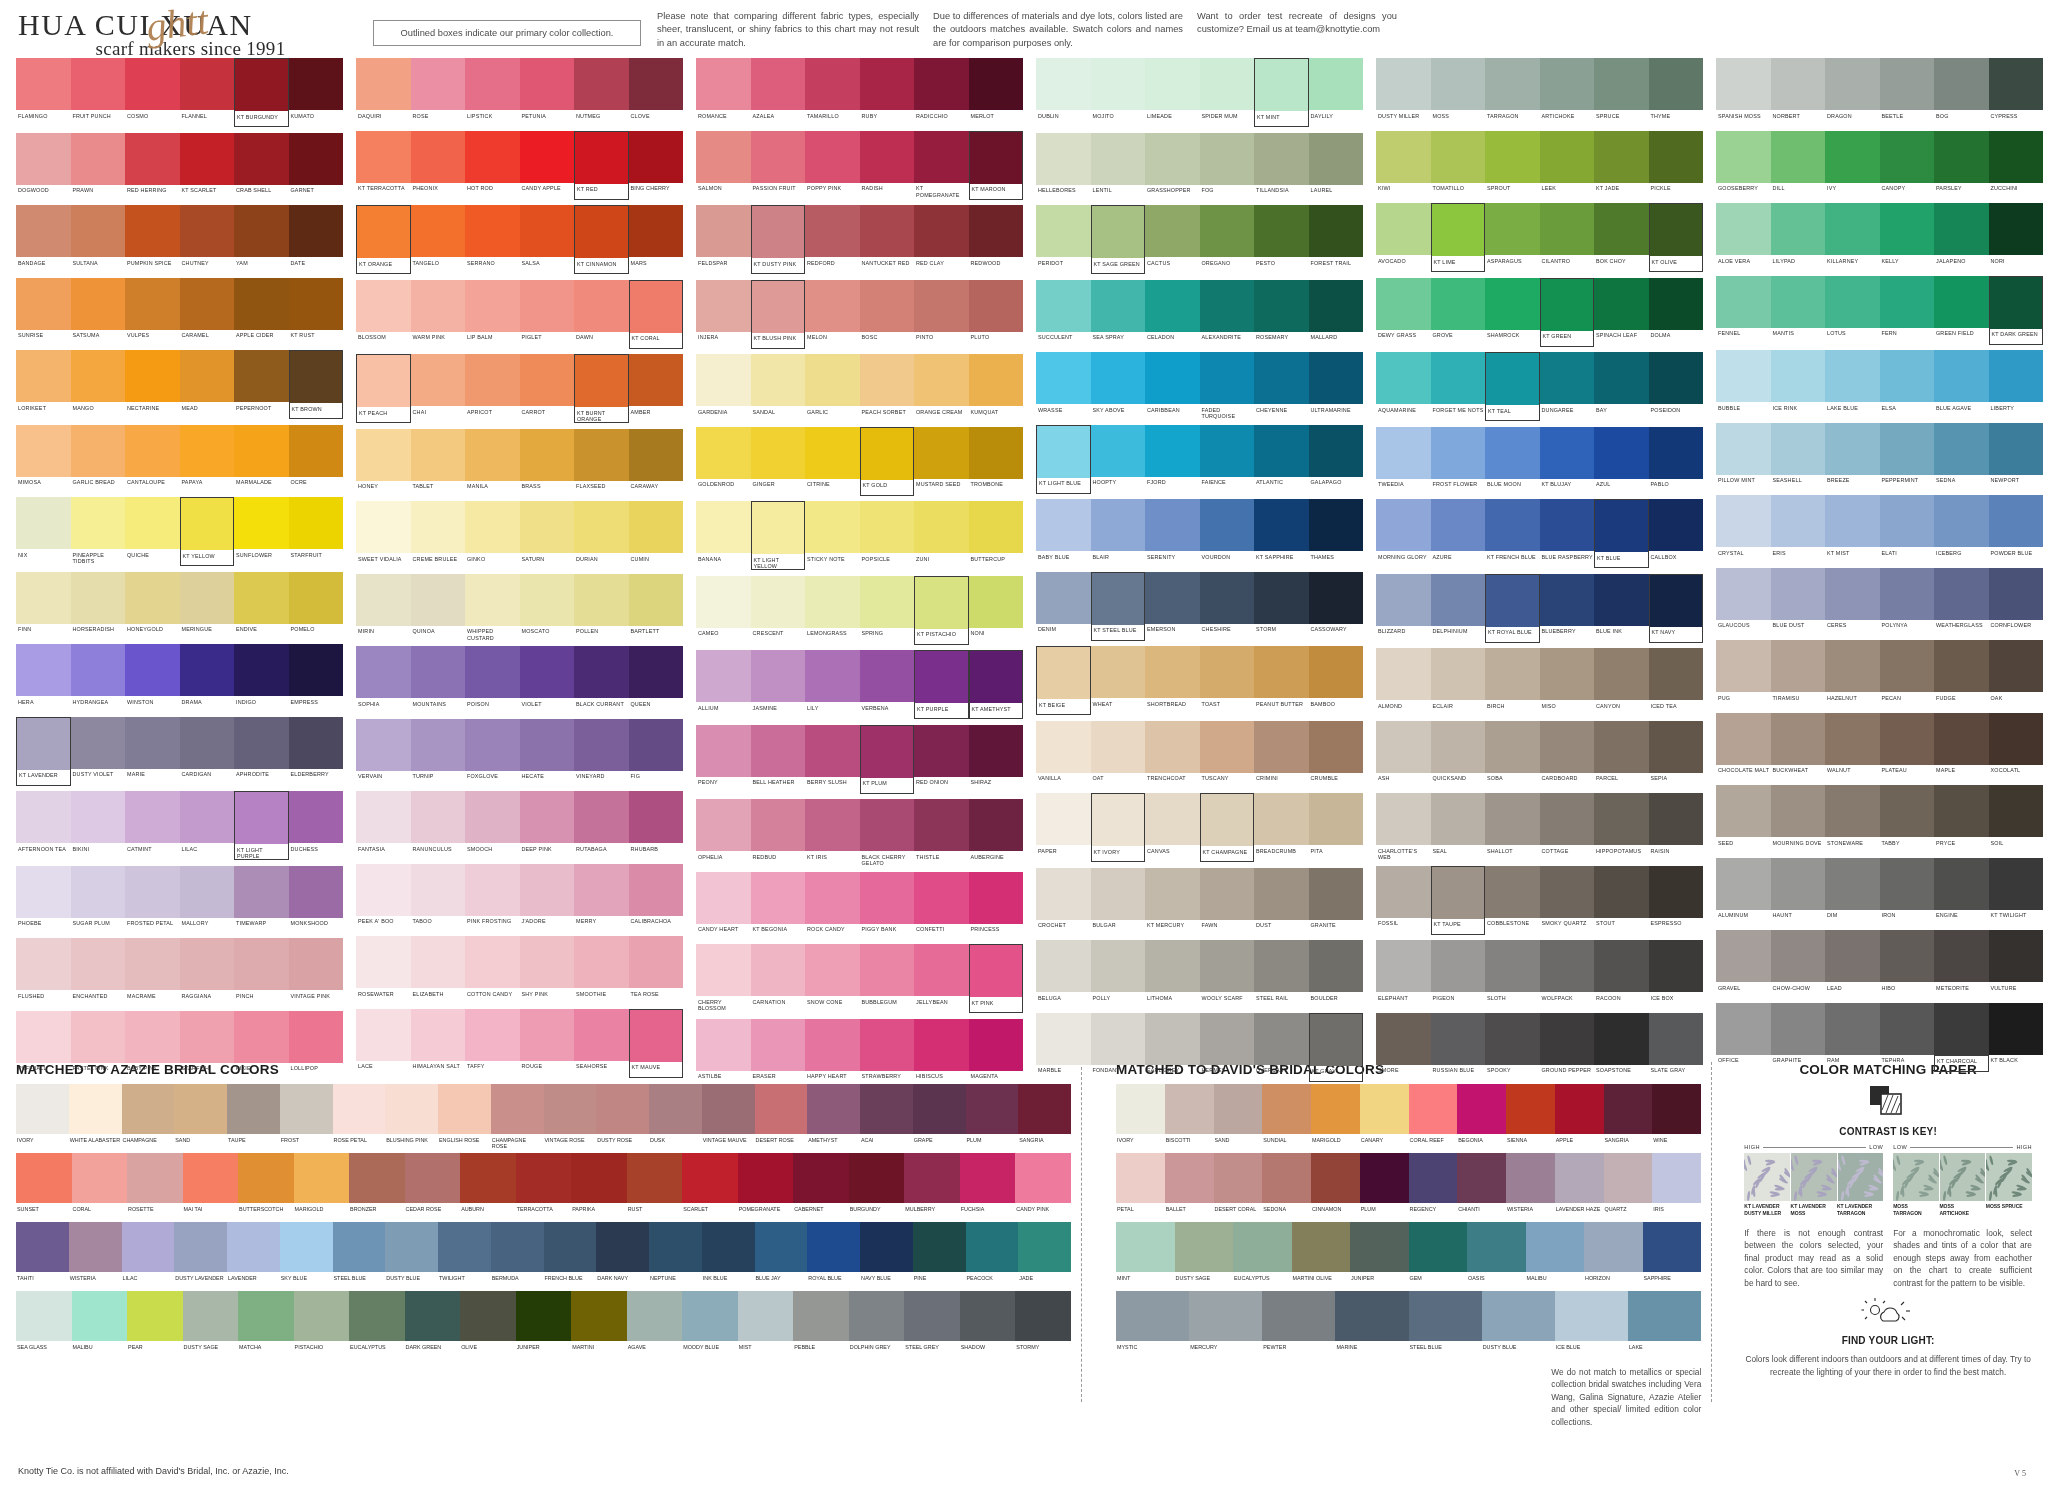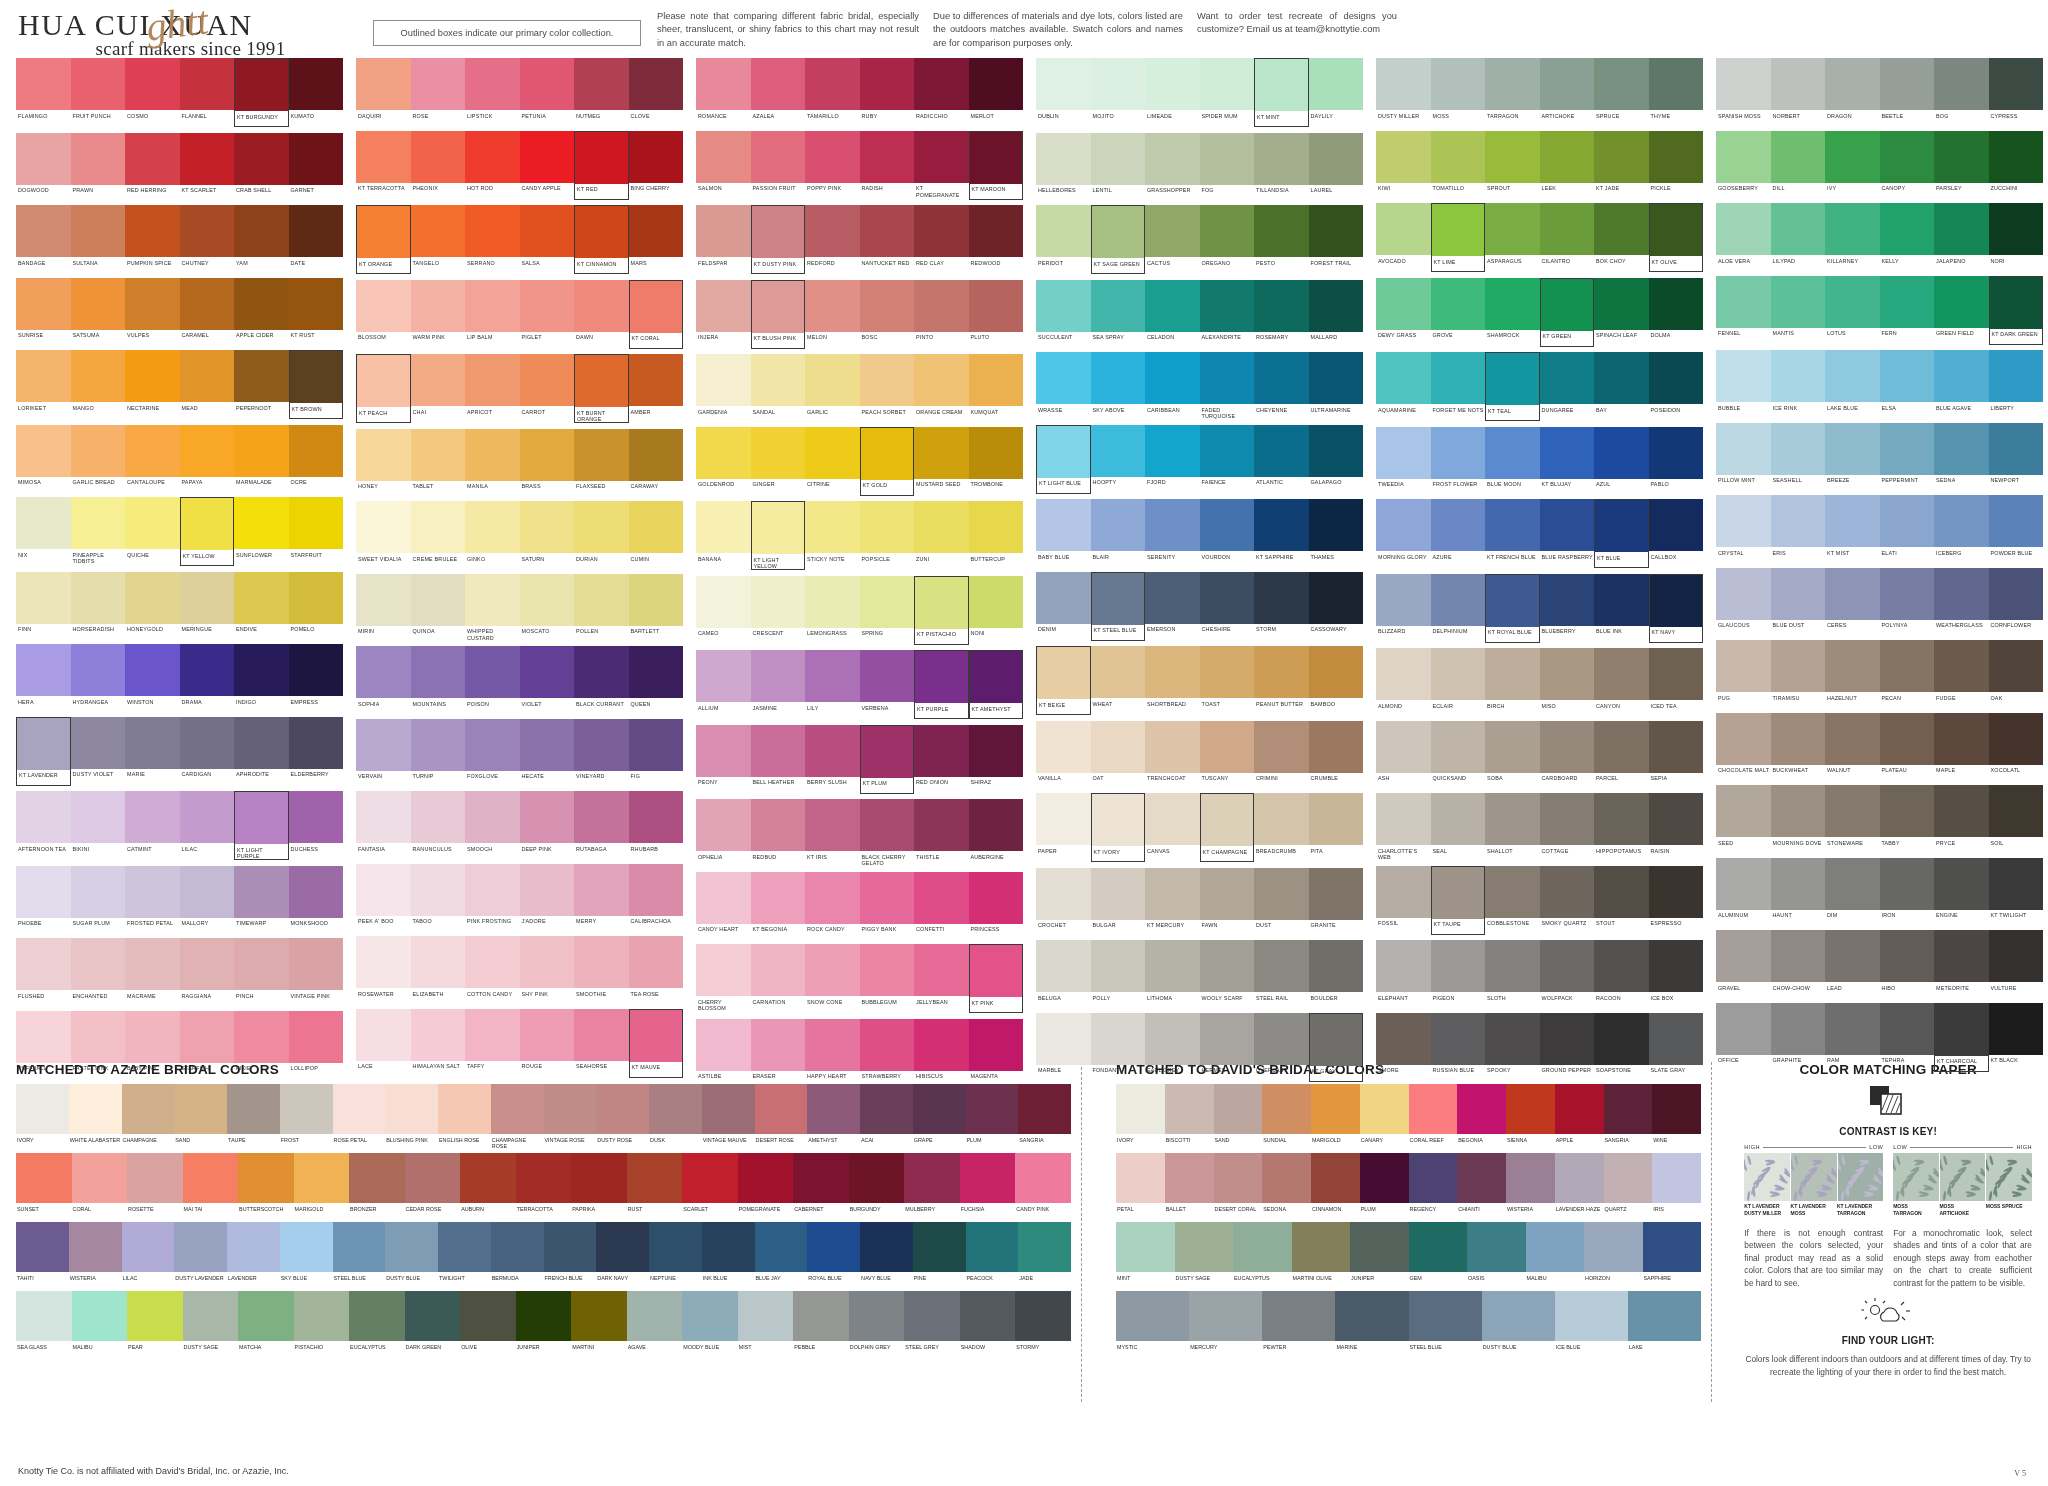--- a/index.html
+++ b/index.html
@@ -129,21 +129,21 @@
 
 <div id="header">
   <div id="logo-block">
     <div class="logo-main">HUA CUI  XUAN</div>
     <div class="logo-script">ghtt</div>
     <div class="logo-sub">scarf makers since 1991</div>
   </div>
   <div id="boxnote-wrap">
     <div id="boxnote">Outlined boxes indicate our primary color collection.</div>
   </div>
-  <div id="note2" class="hdr-note">Please note that comparing different fabric bridal, especially sheer, translucent, or shiny fabrics to this chart may not result in an accurate match.</div>
+  <div id="note2" class="hdr-note">Please note that comparing different fabric types, especially sheer, translucent, or shiny fabrics to this chart may not result in an accurate match.</div>
   <div id="note3" class="hdr-note">Due to differences of materials and dye lots, colors listed are the outdoors matches available.  Swatch colors and names are for comparison purposes only.</div>
   <div id="note4" class="hdr-note">Want to order test recreate of designs you customize? Email us at team@knottytie.com</div>
 </div>
 
 <div id="main-grid">
     <div class="palette-col">
       <div class="swatch-row">
         <div class="swatch">
           <div class="chip" style="background: rgb(238, 123, 127);"></div>
           <div class="lbl">FLAMINGO</div>
@@ -2843,20 +2843,24 @@
           <div class="bsw" style="width: 73.125px;">
             <div class="chip" style="background: rgb(183, 204, 216);"></div>
             <div class="lbl">ICE BLUE</div>
           </div>
           <div class="bsw" style="width: 73.125px;">
             <div class="chip" style="background: rgb(103, 146, 168);"></div>
             <div class="lbl">LAKE</div>
           </div>
         </div>
       </div>
+    <div id="davids-inner">
+      <div style="flex:1"></div>
+      <div class="nomatch">We do not match to metallics or special collection bridal swatches including Vera Wang, Galina Signature, Azazie Atelier and other special/ limited edition color collections.</div>
+    </div>
   </div>
 
   <div class="vdivider"></div>
 
   <div id="tips-sec">
     <div class="bsec-title">COLOR MATCHING PAPER</div>
     <div class="tip-icon-wrap">
       <svg width="44" height="34" viewBox="0 0 44 34">
         <rect x="4" y="2" width="19" height="19" fill="#2b2b2b"></rect>
         <rect x="15" y="10" width="20" height="20" fill="#ffffff" stroke="#2b2b2b" stroke-width="1.6"></rect>

